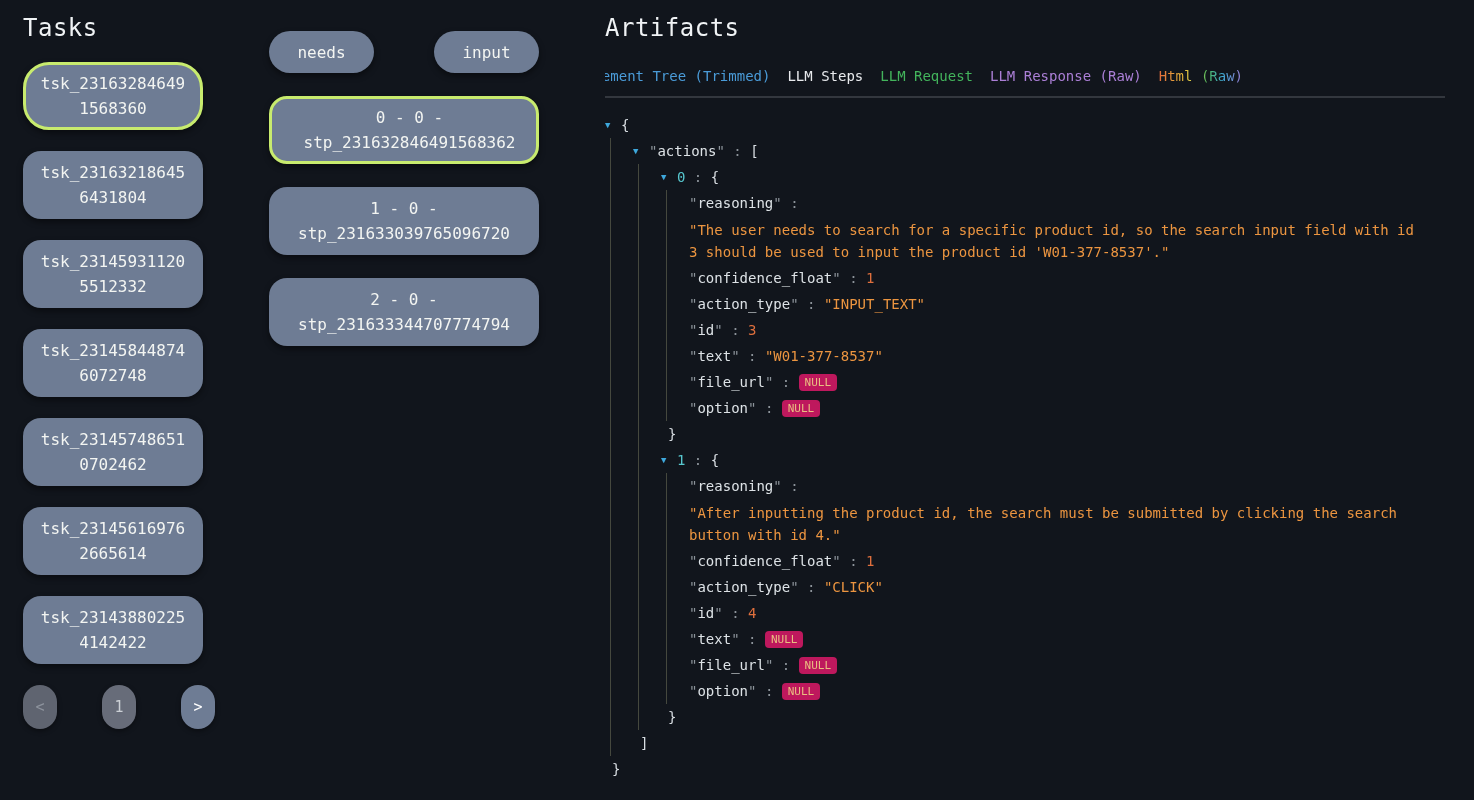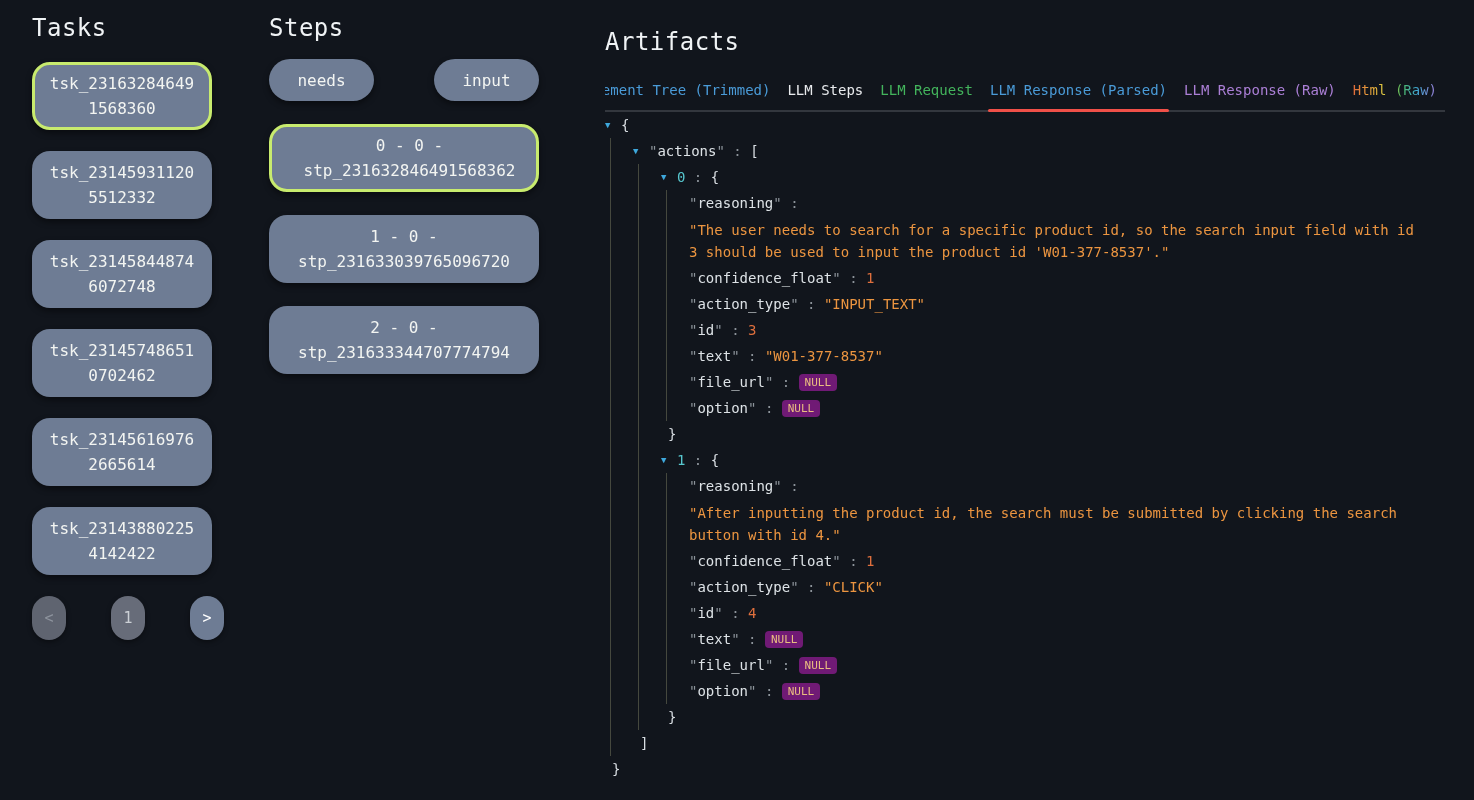--- a/index.html
+++ b/index.html
@@ -5,30 +5,30 @@
   * { box-sizing: border-box; }
   html,body { margin:0; padding:0; }
   body {
     width:1474px; height:800px; overflow:hidden; position:relative;
     background:#11151c; color:#eef1f4;
     font-family:"DejaVu Sans Mono","Liberation Mono",monospace;
   }
   .col-title { font-size:24px; font-weight:500; color:#f0f3f5; letter-spacing:.5px; }
 
   
-  #tasks-col { position:absolute; left:32px; top:14px; width:192px; }
+  #tasks-col { position:absolute; left:23px; top:14px; width:192px; }
   .task-btn {
     width:180px; min-height:66px; margin-top:21px; border-radius:18px;
     background:#6e7c94; border:3px solid transparent; color:#f3f5f2;
     font-size:16px; line-height:25px; padding:6px 11px; text-align:center;
     word-break:break-all; box-shadow:0 3px 6px rgba(0,0,0,.45);
     display:flex; align-items:center; justify-content:center; cursor:pointer;
   }
   .task-btn:first-of-type { margin-top:20px; }
-  .task-btn.selected { border-color:#c8eb6e; }
+  .task-btn.selected { border-color:#c8eb6e;border-radius:26px; }
   #tasks-pagination { display:flex; justify-content:space-between; width:192px; margin-top:21px; }
   .page-pill {
     width:34px; height:44px; border-radius:17px; display:flex; align-items:center;
     justify-content:center; font-size:15px; cursor:pointer; box-shadow:0 2px 5px rgba(0,0,0,.4);
   }
   .page-pill.prev { background:#5f6470; color:#8d939d; }
   .page-pill.current { background:#676c79; color:#ccd0d6; }
   .page-pill.next { background:#6e7c94; color:#ffffff; }
 
   
@@ -43,21 +43,21 @@
     width:270px; min-height:66px; margin-top:23px; border-radius:18px;
     background:#6e7c94; border:3px solid transparent; color:#f3f5f2;
     font-size:16px; line-height:25px; padding:6px 9px; text-align:center;
     box-shadow:0 3px 6px rgba(0,0,0,.45);
     display:flex; align-items:center; justify-content:center; cursor:pointer;
   }
   .step-btn.selected { border-color:#c8eb6e;padding-left:20px; }
   .step-btn .lbl { width:100%; }
 
   
-  #artifacts-col { position:absolute; left:605px; top:28px; right:29px; }
+  #artifacts-col { position:absolute; left:605px; top:14px; right:29px; }
   .tabs-clip { overflow:hidden; margin-top:26px; }
   .tabs-strip {
     display:flex; gap:17px; margin-left:-20px; white-space:nowrap;
     border-bottom:2px solid #33373e; width:max-content; min-width:860px;
   }
   .tab { font-size:14px; padding-bottom:12px; position:relative; cursor:pointer; }
   .tab.active::after {
     content:""; position:absolute; left:-2px; right:-2px; bottom:-2px; height:3px;
     background:#f05048; border-radius:2px;
   }
@@ -73,46 +73,46 @@
   .close-row { padding-left:7px; }
   .tok-arrow { display:inline-block; width:16px; color:#3ea8dc; font-size:9px; vertical-align:2px; cursor:pointer; }
   .tok-qt, .tok-colon { color:#8d949b; }
   .tok-key { color:#dde2e6; }
   .tok-punct { color:#d9dee3; }
   .tok-idx { color:#57c7ce; }
   .tok-num { color:#df6f3d; }
   .tok-str { color:#ec9540; }
   .tok-sblock { color:#ec9540; max-width:730px; white-space:normal; line-height:22px; }
   .tok-null {
-    display:inline-block; background:#701a75; color:#e9bd80; font-size:11px;
+    display:inline-block; background:#be185d; color:#e9bd80; font-size:11px;
     line-height:15px; padding:1px 6px; border-radius:4px; vertical-align:1px;
   }
 </style>
 </head>
 <body>
 
 <div id="tasks-col">
   <div class="col-title">Tasks</div>
   <div id="task-list">
       <div class="task-btn selected">tsk_231632846491568360</div>
+      <div class="task-btn">tsk_231632186456431804</div>
       <div class="task-btn">tsk_231459311205512332</div>
       <div class="task-btn">tsk_231458448746072748</div>
       <div class="task-btn">tsk_231457486510702462</div>
       <div class="task-btn">tsk_231456169762665614</div>
       <div class="task-btn">tsk_231438802254142422</div>
     </div>
   <div id="tasks-pagination">
     <div class="page-pill prev">&lt;</div>
     <div class="page-pill current">1</div>
     <div class="page-pill next">&gt;</div>
   </div>
 </div>
 
 <div id="steps-col">
-  <div class="col-title">Steps</div>
   <div class="steps-nav">
     <div class="nav-btn">needs</div>
     <div class="nav-btn">input</div>
   </div>
   <div id="step-list">
       <div class="step-btn selected">
         <div class="lbl">0 - 0 - stp_231632846491568362</div>
       </div>
       <div class="step-btn">
         <div class="lbl">1 - 0 - stp_231633039765096720</div>
@@ -123,21 +123,20 @@
     </div>
 </div>
 
 <div id="artifacts-col">
   <div class="col-title">Artifacts</div>
   <div class="tabs-clip">
     <div class="tabs-strip" id="tabs-strip">
         <span class="tab" style="color: rgb(74, 155, 216);">Element Tree (Trimmed)</span>
         <span class="tab" style="color: rgb(232, 234, 237);">LLM Steps</span>
         <span class="tab" style="color: rgb(67, 180, 92);">LLM Request</span>
-        <span class="tab active" style="color: rgb(74, 155, 216);">LLM Response (Parsed)</span>
         <span class="tab" style="color: rgb(171, 127, 214);">LLM Response (Raw)</span>
         <span class="tab gradient">Html (Raw)</span>
       </div>
   </div>
 </div>
 
 <div id="json-tree">
     <div class="jrow"><span class="tok-arrow">▼</span><span class="tok-punct">{</span></div>
     <div class="jchildren">
       <div class="jrow"><span class="tok-arrow">▼</span><span class="tok-qt">"</span><span class="tok-key">actions</span><span class="tok-qt">"</span><span class="tok-colon"> : </span><span class="tok-punct">[</span></div>

